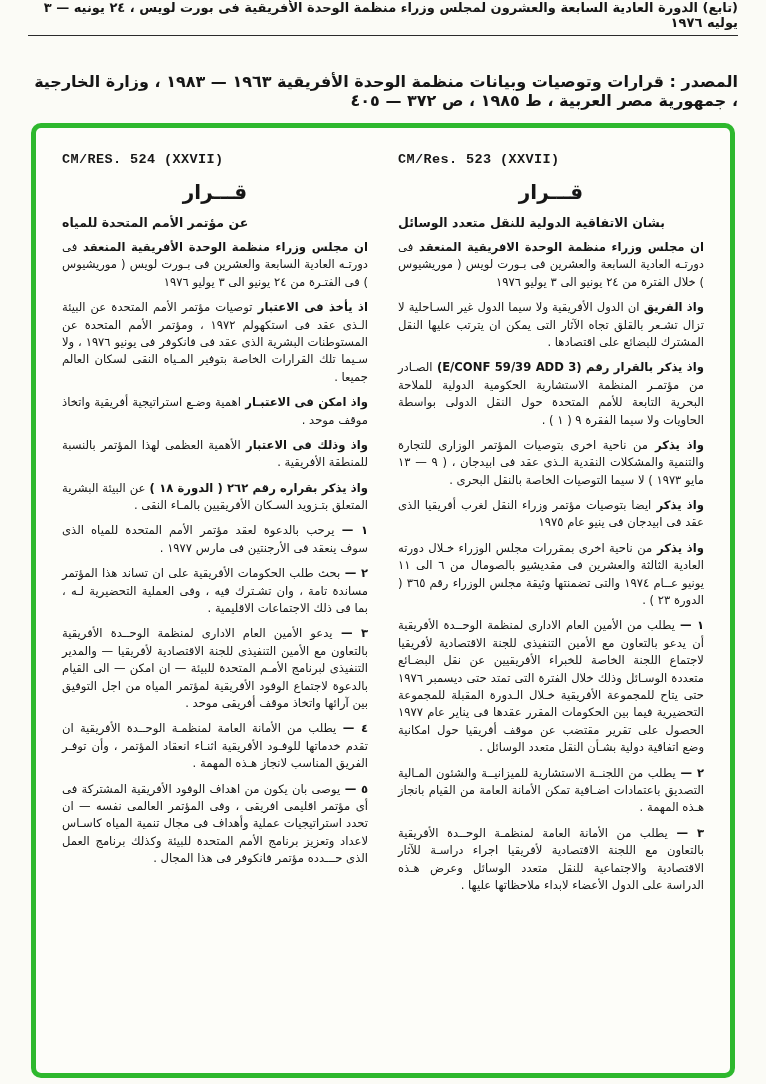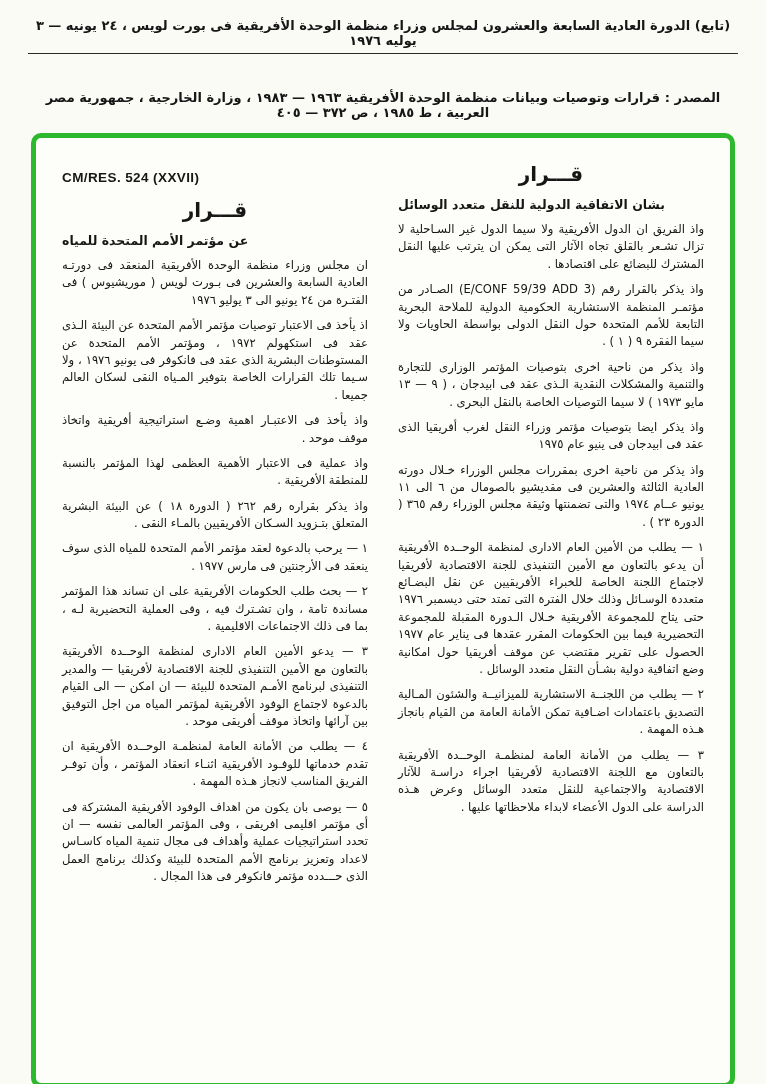--- a/index.html
+++ b/index.html
@@ -6,34 +6,34 @@
   body {
     width: 766px;
     height: 1084px;
     background: #fbfbf6;
     color: #161616;
     font-family: "DejaVu Sans", sans-serif;
     overflow: hidden;
   }
   .page-header {
     direction: rtl;
-    text-align: center;
-    padding-top: 18px;
+    text-align: right;
+    padding-top: 0;
   }
   .hdr1 {
     font-size: 13px;
     font-weight: bold;
     padding: 0 28px;
   }
   .hdr-rule {
     border-top: 1.5px solid #2b2b2b;
     margin: 5px 28px 4px;
   }
   .hdr2 {
-    font-size: 13px;
+    font-size: 16px;
     font-weight: bold;
     padding: 0 28px;
     margin-top: 36px;
   }
   .green-frame {
     margin: 13px 31px 0;
     height: 955px;
     border: 5px solid #2eb82e;
     border-radius: 10px;
     background: #fdfdf9;
@@ -43,47 +43,46 @@
   .columns {
     display: flex;
     direction: rtl;
     gap: 30px;
     height: 100%;
   }
   .col { flex: 1; direction: rtl; min-width: 0; }
   .ref {
     direction: ltr;
     text-align: left;
-    font-family: Liberation Sans, sans-serif;
+    font-family: Liberation Mono, monospace;
     font-weight: bold;
     font-size: 13.5px;
     letter-spacing: 0.4px;
     margin-bottom: 13px;
-    margin-top: 8px;
   }
   .title {
     text-align: center;
     font-size: 20px;
     font-weight: bold;
     margin-bottom: 11px;
     letter-spacing: 1px;
   }
   .subtitle {
     text-align: left;
     font-size: 12.5px;
     font-weight: bold;
     margin-bottom: 9px;
   }
   .para {
     font-size: 11.6px;
     line-height: 1.5;
     text-align: justify;
     margin-bottom: 8px;
   }
-  .lead { font-weight: normal; }
+  .lead { font-weight: bold; }
   .page-number {
     text-align: center;
     font-size: 15px;
     font-weight: bold;
     margin-top: 7px;
     direction: rtl;
     padding-left: 37px;
   }
 </style>
 </head>
@@ -94,43 +93,45 @@
   <header class="page-header">
     <div class="hdr1">(تابع) الدورة العادية السابعة والعشرون لمجلس وزراء منظمة الوحدة الأفريقية فى بورت لويس ، ٢٤ يونيه — ٣ يوليه ١٩٧٦</div>
     <div class="hdr-rule"></div>
     <div class="hdr2">المصدر : قرارات وتوصيات وبيانات منظمة الوحدة الأفريقية ١٩٦٣ — ١٩٨٣ ، وزارة الخارجية ، جمهورية مصر العربية ، ط ١٩٨٥ ، ص ٣٧٢ — ٤٠٥</div>
   </header>
 
   <div class="green-frame">
     <div class="columns">
 
       <section class="col">
+        <div class="ref">CM/Res. 523 (XXVII)</div>
         <h2 class="title">قـــرار</h2>
         <h3 class="subtitle">بشان الاتفاقية الدولية للنقل متعدد الوسائل</h3>
         <div class="paras">
+            <p class="para"><b class="lead">ان مجلس وزراء منظمة الوحدة الافريقية المنعقد </b>فى دورتـه العادية السابعة والعشرين فى بـورت لويس ( موريشيوس ) خلال الفترة من ٢٤ يونيو الى ٣ يوليو ١٩٧٦</p>
             <p class="para"><b class="lead">واذ الفريق </b>ان الدول الأفريقية ولا سيما الدول غير السـاحلية لا تزال تشـعر بالقلق تجاه الآثار التى يمكن ان يترتب عليها النقل المشترك للبضائع على اقتصادها .</p>
             <p class="para"><b class="lead">واذ يذكر بالقرار رقم (E/CONF 59/39 ADD 3) </b>الصـادر من مؤتمـر المنظمة الاستشارية الحكومية الدولية للملاحة البحرية التابعة للأمم المتحدة حول النقل الدولى بواسطة الحاويات ولا سيما الفقرة ٩ ( ١ ) .</p>
             <p class="para"><b class="lead">واذ يذكر </b>من ناحية اخرى بتوصيات المؤتمر الوزارى للتجارة والتنمية والمشكلات النقدية الـذى عقد فى ابيدجان ، ( ٩ — ١٣ مايو ١٩٧٣ ) لا سيما التوصيات الخاصة بالنقل البحرى .</p>
             <p class="para"><b class="lead">واذ يذكر </b>ايضا بتوصيات مؤتمر وزراء النقل لغرب أفريقيا الذى عقد فى ابيدجان فى ينيو عام ١٩٧٥</p>
             <p class="para"><b class="lead">واذ يذكر </b>من ناحية اخرى بمقررات مجلس الوزراء خـلال دورته العادية الثالثة والعشرين فى مقديشيو بالصومال من ٦ الى ١١ يونيو عــام ١٩٧٤ والتى تضمنتها وثيقة مجلس الوزراء رقم ٣٦٥ ( الدورة ٢٣ ) .</p>
             <p class="para"><b class="lead">١ — </b>يطلب من الأمين العام الادارى لمنظمة الوحــدة الأفريقية أن يدعو بالتعاون مع الأمين التنفيذى للجنة الاقتصادية لأفريقيا لاجتماع اللجنة الخاصة للخبراء الأفريقيين عن نقل البضـائع متعددة الوسـائل وذلك خلال الفترة التى تمتد حتى ديسمبر ١٩٧٦ حتى يتاح للمجموعة الأفريقية خـلال الـدورة المقبلة للمجموعة التحضيرية فيما بين الحكومات المقرر عقدها فى يناير عام ١٩٧٧ الحصول على تقرير مقتضب عن موقف أفريقيا حول امكانية وضع اتفاقية دولية بشـأن النقل متعدد الوسائل .</p>
             <p class="para"><b class="lead">٢ — </b>يطلب من اللجنــة الاستشارية للميزانيــة والشئون المـالية التصديق باعتمادات اضـافية تمكن الأمانة العامة من القيام بانجاز هـذه المهمة .</p>
             <p class="para"><b class="lead">٣ — </b>يطلب من الأمانة العامة لمنظمـة الوحــدة الأفريقية بالتعاون مع اللجنة الاقتصادية لأفريقيا اجراء دراسـة للآثار الاقتصادية والاجتماعية للنقل متعدد الوسائل وعرض هـذه الدراسة على الدول الأعضاء لابداء ملاحظاتها عليها .</p>
           </div>
       </section>
 
       <section class="col">
         <div class="ref">CM/RES. 524 (XXVII)</div>
         <h2 class="title">قـــرار</h2>
         <h3 class="subtitle">عن مؤتمر الأمم المتحدة للمياه</h3>
         <div class="paras">
             <p class="para"><b class="lead">ان مجلس وزراء منظمة الوحدة الأفريقية المنعقد </b>فى دورتـه العادية السابعة والعشرين فى بـورت لويس ( موريشيوس ) فى الفتـرة من ٢٤ يونيو الى ٣ يوليو ١٩٧٦</p>
             <p class="para"><b class="lead">اذ يأخذ فى الاعتبار </b>توصيات مؤتمر الأمم المتحدة عن البيئة الـذى عقد فى استكهولم ١٩٧٢ ، ومؤتمر الأمم المتحدة عن المستوطنات البشرية الذى عقد فى فانكوفر فى يونيو ١٩٧٦ ، ولا سـيما تلك القرارات الخاصة بتوفير المـياه النقى لسكان العالم جميعا .</p>
-            <p class="para"><b class="lead">واذ يأخذ فى الاعتبـار </b>اهمية وضـع استراتيجية أفريقية واتخاذ موقف موحد .</p>
-            <p class="para"><b class="lead">واذ عملية فى الاعتبار </b>الأهمية العظمى لهذا المؤتمر بالنسبة للمنطقة الأفريقية .</p>
+            <p class="para"><b class="lead">واذ امكن فى الاعتبـار </b>اهمية وضـع استراتيجية أفريقية واتخاذ موقف موحد .</p>
+            <p class="para"><b class="lead">واذ وذلك فى الاعتبار </b>الأهمية العظمى لهذا المؤتمر بالنسبة للمنطقة الأفريقية .</p>
             <p class="para"><b class="lead">واذ يذكر بقراره رقم ٢٦٢ ( الدورة ١٨ ) </b>عن البيئة البشرية المتعلق بتـزويد السـكان الأفريقيين بالمـاء النقى .</p>
             <p class="para"><b class="lead">١ — </b>يرحب بالدعوة لعقد مؤتمر الأمم المتحدة للمياه الذى سوف ينعقد فى الأرجنتين فى مارس ١٩٧٧ .</p>
             <p class="para"><b class="lead">٢ — </b>بحث طلب الحكومات الأفريقية على ان تساند هذا المؤتمر مساندة تامة ، وان تشـترك فيه ، وفى العملية التحضيرية لـه ، بما فى ذلك الاجتماعات الاقليمية .</p>
             <p class="para"><b class="lead">٣ — </b>يدعو الأمين العام الادارى لمنظمة الوحــدة الأفريقية بالتعاون مع الأمين التنفيذى للجنة الاقتصادية لأفريقيا — والمدير التنفيذى لبرنامج الأمـم المتحدة للبيئة — ان امكن — الى القيام بالدعوة لاجتماع الوفود الأفريقية لمؤتمر المياه من اجل التوفيق بين آرائها واتخاذ موقف أفريقى موحد .</p>
             <p class="para"><b class="lead">٤ — </b>يطلب من الأمانة العامة لمنظمـة الوحــدة الأفريقية ان تقدم خدماتها للوفـود الأفريقية اثنـاء انعقاد المؤتمر ، وأن توفـر الفريق المناسب لانجاز هـذه المهمة .</p>
             <p class="para"><b class="lead">٥ — </b>يوصى بان يكون من اهداف الوفود الأفريقية المشتركة فى أى مؤتمر اقليمى افريقى ، وفى المؤتمر العالمى نفسه — ان تحدد استراتيجيات عملية وأهداف فى مجال تنمية المياه كاسـاس لاعداد وتعزيز برنامج الأمم المتحدة للبيئة وكذلك برنامج العمل الذى حـــدده مؤتمر فانكوفر فى هذا المجال .</p>
           </div>
       </section>
 
     </div>

